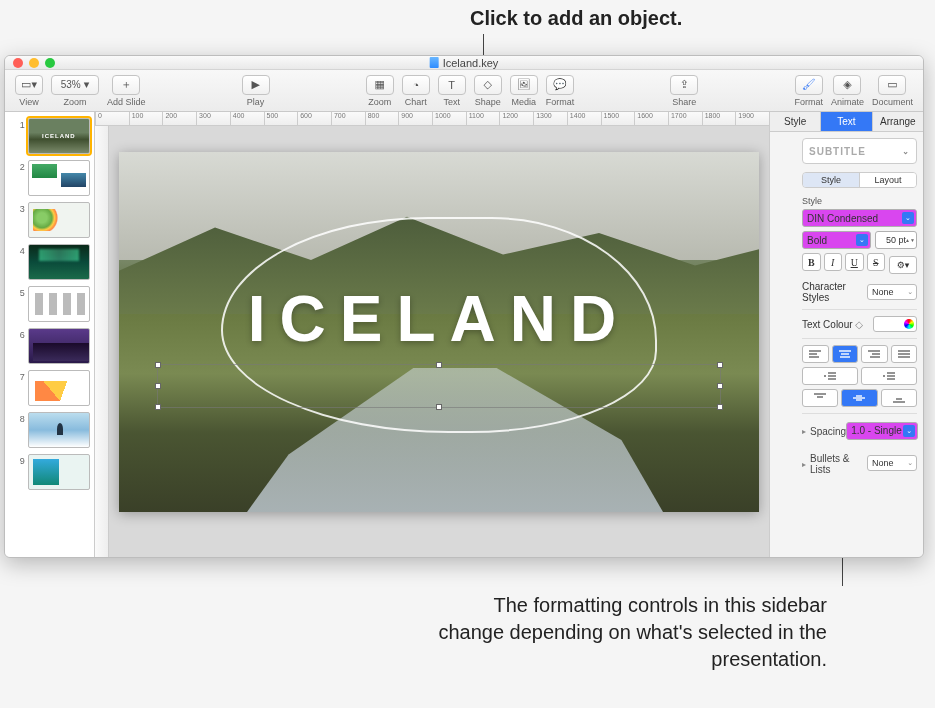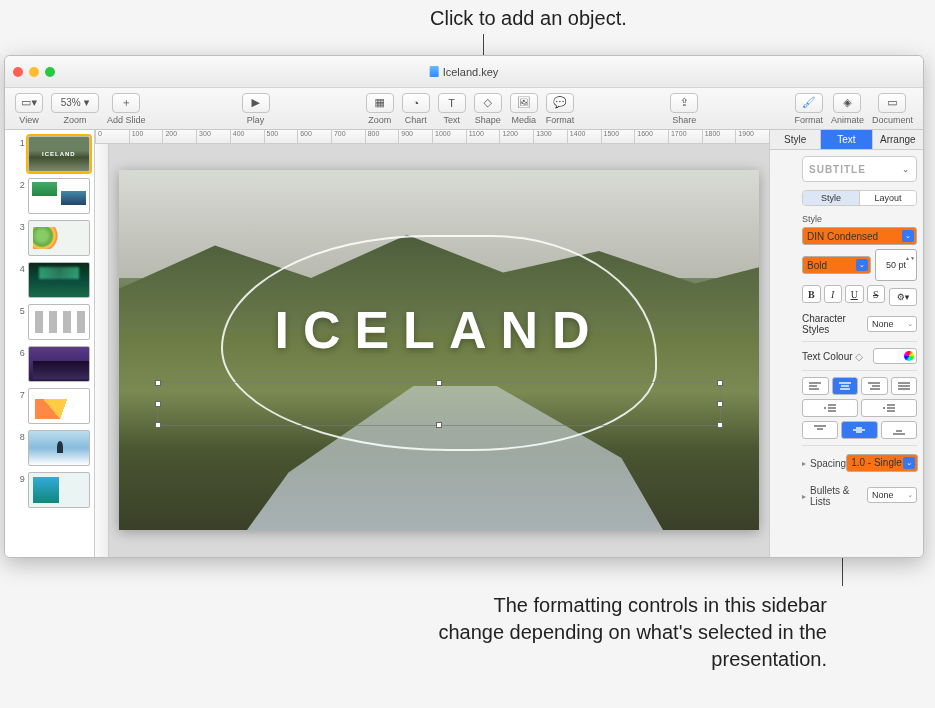--- a/index.html
+++ b/index.html
@@ -1,29 +1,29 @@
 <!DOCTYPE html>
 <html><head>
 <meta charset="utf-8">
 <style>
 * { box-sizing: border-box; margin: 0; padding: 0; font-family: -apple-system, BlinkMacSystemFont, "Helvetica Neue", sans-serif; }
 body { background: #f5f5f5; width: 935px; height: 708px; position: relative; overflow: hidden; }
 
 .annotation { position: absolute; font-size: 20px; color: #222; line-height: 1.35; }
-.ann-top { top: 5px; left: 430px; width: 280px; }
+.ann-top { top: 5px; left: 470px; width: 280px; font-weight: bold; }
 .ann-bottom { top: 592px; left: 437px; width: 390px; text-align: right; }
 
 .pointer-line { position: absolute; background: #444; }
 .line-top-v { left: 483px; top: 34px; width: 1px; height: 30px; }
 .line-bottom-h { top: 480px; left: 772px; height: 1px; width: 150px; }
 .line-bottom-v { left: 842px; top: 480px; width: 1px; height: 106px; }
 
 .window { position: absolute; top: 55px; left: 4px; width: 920px; height: 503px; background: #ececec; border: 1px solid #bdbdbd; border-radius: 6px; box-shadow: 0 6px 22px rgba(0,0,0,0.25); overflow: hidden; display: flex; flex-direction: column; }
 
-.titlebar { height: 32px; display: flex; align-items: center; padding: 0 8px; background: linear-gradient(#fafafa,#e9e9e9); border-bottom: 1px solid #d4d4d4; position: relative; }
+.titlebar { height: 14px; display: flex; align-items: center; padding: 0 8px; background: linear-gradient(#fafafa,#e9e9e9); border-bottom: 1px solid #d4d4d4; position: relative; }
 .traffic { display: flex; gap: 6px; }
 .dot { width: 10px; height: 10px; border-radius: 50%; }
 .red { background: #ff5f57; } .yellow { background: #ffbd2e; } .green { background: #28c940; }
 .title-center { position: absolute; left: 50%; transform: translateX(-50%); font-size: 11px; color: #444; display:flex; align-items:center; gap:4px;}
 .doc-icon{width:9px;height:11px;background:linear-gradient(#6ab7ff,#2d8cff);border-radius:1px;}
 
 .toolbar { height: 42px; background: linear-gradient(#f8f8f8,#ececec); border-bottom: 1px solid #c9c9c9; display: flex; align-items: center; padding: 0 6px; }
 .tb-group { display: flex; flex-direction: column; align-items: center; justify-content: center; margin: 0 4px; }
 .tb-btnrow { display: flex; align-items: center; gap: 2px; }
 .tb-btn { height: 20px; min-width: 28px; border: 1px solid #c4c4c4; border-radius: 4px; background: linear-gradient(#fff,#f0f0f0); display: flex; align-items: center; justify-content: center; font-size: 10px; color: #555; cursor: pointer; }
@@ -63,21 +63,21 @@
 .ruler-h { height: 14px; background: linear-gradient(#fafafa,#eee); border-bottom: 1px solid #ccc; font-size: 7px; color: #777; display: flex; }
 .ruler-h .tick { flex: 1; border-left: 1px solid #ccc; padding-left: 2px; }
 .canvas-body { flex: 1; display: flex; }
 .ruler-v { width: 14px; background: linear-gradient(90deg,#fafafa,#eee); border-right: 1px solid #ccc; }
 .canvas { flex: 1; background: #d9d9d9; position: relative; overflow: hidden; padding: 26px 10px; }
 .slide { width: 640px; height: 360px; margin: 0 auto; background: linear-gradient(180deg,#bcc5c0 0%,#9aa596 18%,#5c6e3f 40%,#7b8a4f 52%,#6a7a48 62%,#c8c8bc 74%,#a0a8a0 82%,#888 100%); position: relative; box-shadow: 0 2px 12px rgba(0,0,0,0.3); overflow:hidden;}
 .sky{position:absolute;top:0;left:0;right:0;height:30%;background:linear-gradient(#d8dad4,#b8bab0);}
 .mountain{position:absolute;top:15%;left:0;right:0;height:30%;background:linear-gradient(#4a5a3a,#6a7a4a);clip-path:polygon(0 60%,15% 20%,30% 50%,45% 10%,60% 45%,75% 25%,90% 55%,100% 40%,100% 100%,0 100%);}
 .river{position:absolute;bottom:0;left:20%;right:15%;height:40%;background:linear-gradient(rgba(200,210,210,0.6),rgba(180,190,195,0.9));clip-path:polygon(40% 0,60% 0,90% 50%,100% 100%,0 100%,10% 60%);}
 .land{position:absolute;top:45%;left:0;right:0;bottom:0;background:linear-gradient(#6a7a42 0%,#7a8a52 30%,#4a5532 60%,#3a4028 100%);}
-.slide-title { position: absolute; top: 36%; left: 0; right: 0; text-align: center; color: #fff; font-size: 52px; font-weight: 700; letter-spacing: 14px; font-family: "Arial Narrow", "Helvetica Neue Condensed", sans-serif; text-shadow: 0 2px 6px rgba(0,0,0,0.3); }
+.slide-title { position: absolute; top: 36%; left: 0; right: 0; text-align: center; color: #fff; font-size: 64px; font-weight: 700; letter-spacing: 14px; font-family: "Arial Narrow", "Helvetica Neue Condensed", sans-serif; text-shadow: 0 2px 6px rgba(0,0,0,0.3); }
 .slide-sub { position: absolute; top: 63%; left: 0; right: 0; text-align: center; color: #fff; font-size: 13px; font-weight: 700; letter-spacing: 4px; text-shadow: 0 1px 3px rgba(0,0,0,0.3); }
 .outline-map { position: absolute; top: 18%; left: 16%; right: 16%; bottom: 22%; border: 2px solid rgba(255,255,255,0.85); border-radius: 50% 40% 45% 55% / 55% 60% 40% 50%; }
 .sel-box { position: absolute; top: 59%; left: 6%; right: 6%; height: 44px; border: 1px solid rgba(120,120,120,0.6); }
 .sel-handle { position: absolute; width: 6px; height: 6px; background: #fff; border: 1px solid #666; }
 .h-tl{top:-3px;left:-3px;}.h-tr{top:-3px;right:-3px;}.h-bl{bottom:-3px;left:-3px;}.h-br{bottom:-3px;right:-3px;}
 .h-tm{top:-3px;left:50%;margin-left:-3px;}.h-bm{bottom:-3px;left:50%;margin-left:-3px;}
 .h-ml{top:50%;left:-3px;margin-top:-3px;}.h-mr{top:50%;right:-3px;margin-top:-3px;}
 
 .inspector { width: 154px; background: #f4f4f4; border-left: 1px solid #ccc; display: flex; flex-direction: column; font-size: 10px; color: #333; }
 .insp-tabs { display: flex; height: 20px; border-bottom: 1px solid #ccc; }
@@ -86,23 +86,23 @@
 .insp-tab:last-child{border-right:none;}
 .insp-body { padding: 6px; overflow-y: auto; flex: 1; margin-left: 26px; }
 .preset-well { height: 26px; background: #fff; border: 1px solid #ccc; border-radius: 4px; display: flex; align-items: center; padding: 0 6px; font-size: 10px; color: #aaa; letter-spacing: 1px; font-weight: bold; margin-bottom: 8px; position:relative;}
 .preset-well .chev{position:absolute;right:6px;color:#888;font-size:8px;}
 .seg { display: flex; border: 1px solid #ccc; border-radius: 4px; overflow: hidden; margin-bottom: 8px; height: 16px; }
 .seg-btn { flex: 1; background: #fff; font-size: 9px; display: flex; align-items: center; justify-content: center; border-right: 1px solid #ccc; cursor: pointer; }
 .seg-btn:last-child{border-right:none;}
 .seg-btn.active { background: #dde6f5; }
 .section-lbl { font-size: 9px; color: #555; margin: 4px 0 3px; }
 .field-row { display: flex; gap: 4px; margin-bottom: 4px; align-items:center;}
-.dd { flex: 1; height: 18px; background: #f97316; border: 1px solid #b0b0b0; border-radius: 3px; font-size: 10px; padding: 0 4px; display: flex; align-items: center; position:relative;}
+.dd { flex: 1; height: 18px; background: #d946ef; border: 1px solid #b0b0b0; border-radius: 3px; font-size: 10px; padding: 0 4px; display: flex; align-items: center; position:relative;}
 .dd .arr{position:absolute;right:2px;top:2px;width:12px;height:12px;background:#3478f6;border-radius:2px;color:#fff;font-size:7px;display:flex;align-items:center;justify-content:center;}
-.stepper{width:42px;height:32px;border:1px solid #b0b0b0;border-radius:3px;font-size:9px;display:flex;align-items:center;justify-content:center;background:#fff;position:relative;}
+.stepper{width:42px;height:18px;border:1px solid #b0b0b0;border-radius:3px;font-size:9px;display:flex;align-items:center;justify-content:center;background:#fff;position:relative;}
 .stepper .arr{position:absolute;right:1px;top:1px;width:10px;height:14px;display:flex;flex-direction:column;font-size:5px;color:#666;justify-content:space-around;align-items:center;}
 .style-btns{display:flex;gap:3px;margin-bottom:6px;}
 .sb{flex:1;height:18px;border:1px solid #bbb;border-radius:3px;background:#fff;display:flex;align-items:center;justify-content:center;font-size:10px;cursor:pointer;font-family:Georgia,serif;}
 .sb.b{font-weight:bold;}.sb.i{font-style:italic;}.sb.u{text-decoration:underline;}.sb.s{text-decoration:line-through;}
 .gear-btn{width:28px;height:18px;border:1px solid #bbb;border-radius:3px;background:#fff;display:flex;align-items:center;justify-content:center;font-size:9px;}
 .row-between{display:flex;justify-content:space-between;align-items:center;margin-bottom:6px;}
 .mini-dd{height:16px;border:1px solid #bbb;border-radius:3px;background:#fff;font-size:9px;padding:0 14px 0 4px;display:flex;align-items:center;position:relative;min-width:50px;}
 .mini-dd .chev{position:absolute;right:3px;font-size:7px;color:#888;}
 .color-well{width:44px;height:16px;border:1px solid #bbb;border-radius:3px;background:#fff;position:relative;}
 .color-well::after{content:"";position:absolute;right:2px;top:2px;width:10px;height:10px;border-radius:50%;background:conic-gradient(red,yellow,lime,cyan,blue,magenta,red);}

